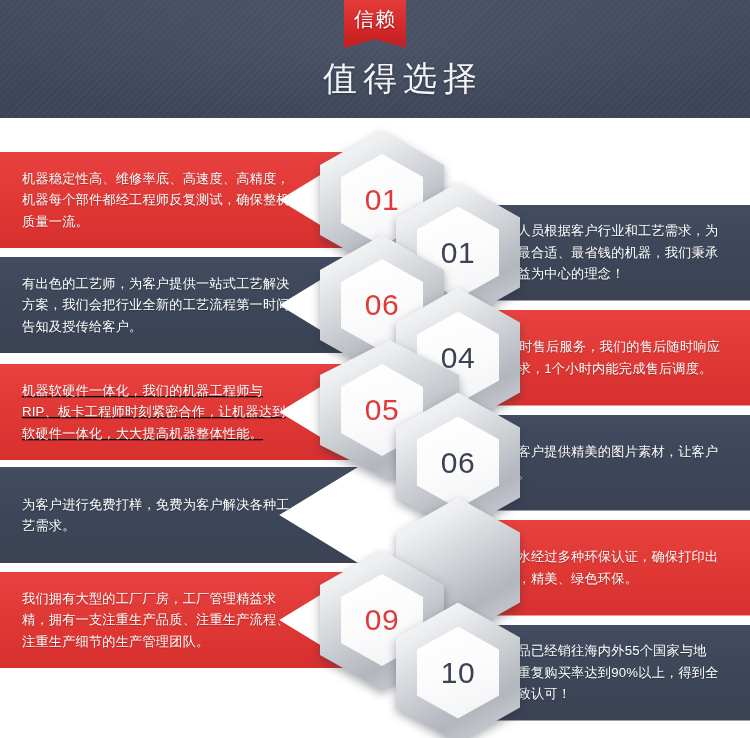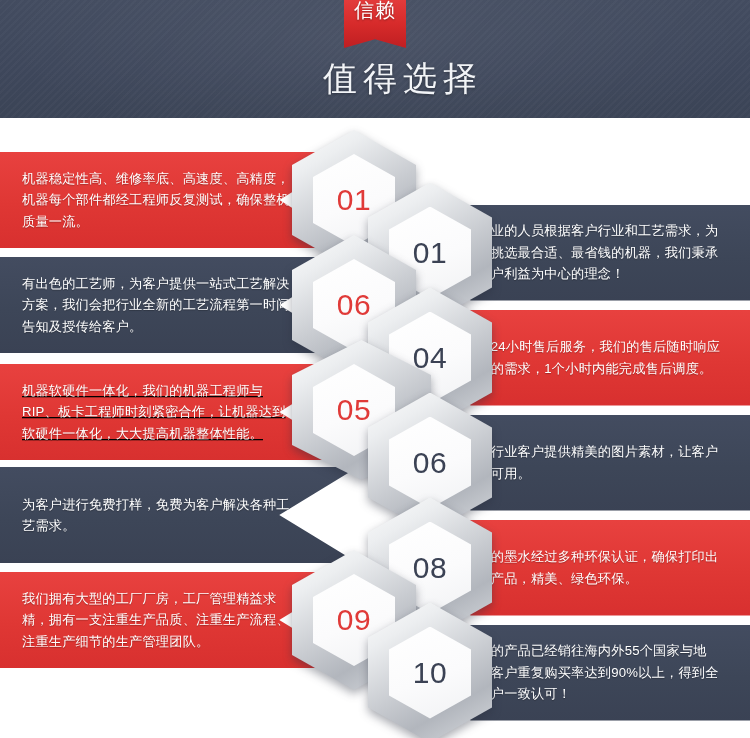--- a/index.html
+++ b/index.html
@@ -24,21 +24,21 @@
     background:radial-gradient(ellipse 520px 150px at 50% 35%, rgba(255,255,255,.055), rgba(255,255,255,0) 72%);
   }
   .badge{
     position:absolute;left:344px;top:0;width:62px;height:48px;
     background:linear-gradient(180deg,#e33b3b 0%,#d62a2a 52%,#bf1f22 100%);
     -webkit-clip-path:polygon(0 0,100% 0,100% 100%,50% 82%,0 100%);
     clip-path:polygon(0 0,100% 0,100% 100%,50% 82%,0 100%);
     display:flex;align-items:flex-start;justify-content:center;
   }
   .badge span{
-    color:#fff;font-size:20px;line-height:1;letter-spacing:1px;
+    color:#fff;font-size:20px;line-height:1;padding-top:9px;letter-spacing:1px;
     text-shadow:0 1px 2px rgba(0,0,0,.35);font-weight:normal;
   }
   .hdr-title{
     position:absolute;left:0;top:56px;width:750px;text-align:center;
     color:#f2f4f7;font-size:34px;letter-spacing:6px;
     text-shadow:0 1px 3px rgba(0,0,0,.35);
     padding-left:28px;
   }
 
   
@@ -75,20 +75,21 @@
     letter-spacing:.2px;
   }
   .band.left .band-text{text-align:left;}
   .band.right .band-text{text-align:left;}
 
   
   .hexlayer{position:absolute;left:0;top:118px;width:750px;height:620px;pointer-events:none;}
   .hex{
     position:absolute;width:124px;height:140px;pointer-events:auto;
     filter:drop-shadow(0 4px 5px rgba(40,45,60,.40));
+    margin-left:28px;
   }
   .hex .outer{
     position:absolute;inset:0;
     -webkit-clip-path:polygon(50% 0,100% 25%,100% 75%,50% 100%,0 75%,0 25%);
     clip-path:polygon(50% 0,100% 25%,100% 75%,50% 100%,0 75%,0 25%);
     background:linear-gradient(150deg,#fdfdfd 0%,#eceef0 22%,#c9ccd1 52%,#b2b6bd 72%,#d9dce0 100%);
   }
   .hex .inner{
     position:absolute;left:21px;top:24px;width:82px;height:92px;
     -webkit-clip-path:polygon(50% 0,100% 25%,100% 75%,50% 100%,0 75%,0 25%);
@@ -190,23 +191,20 @@
         </div>
       </div>
       <div class="hex even" style="top: 274.5px; left: 368px; z-index: 35;">
         <div class="outer"></div>
         <div class="inner">
           <div class="num">06</div>
         </div>
       </div>
       <div class="hex even" style="top: 379.5px; left: 368px; z-index: 37;">
         <div class="outer"></div>
-        <div class="inner">
-          <div class="num">08</div>
-        </div>
       </div>
       <div class="hex odd" style="top: 432px; left: 292px; z-index: 38;">
         <div class="outer"></div>
         <div class="inner">
           <div class="num">09</div>
         </div>
       </div>
       <div class="hex even" style="top: 484.5px; left: 368px; z-index: 39;">
         <div class="outer"></div>
         <div class="inner">

